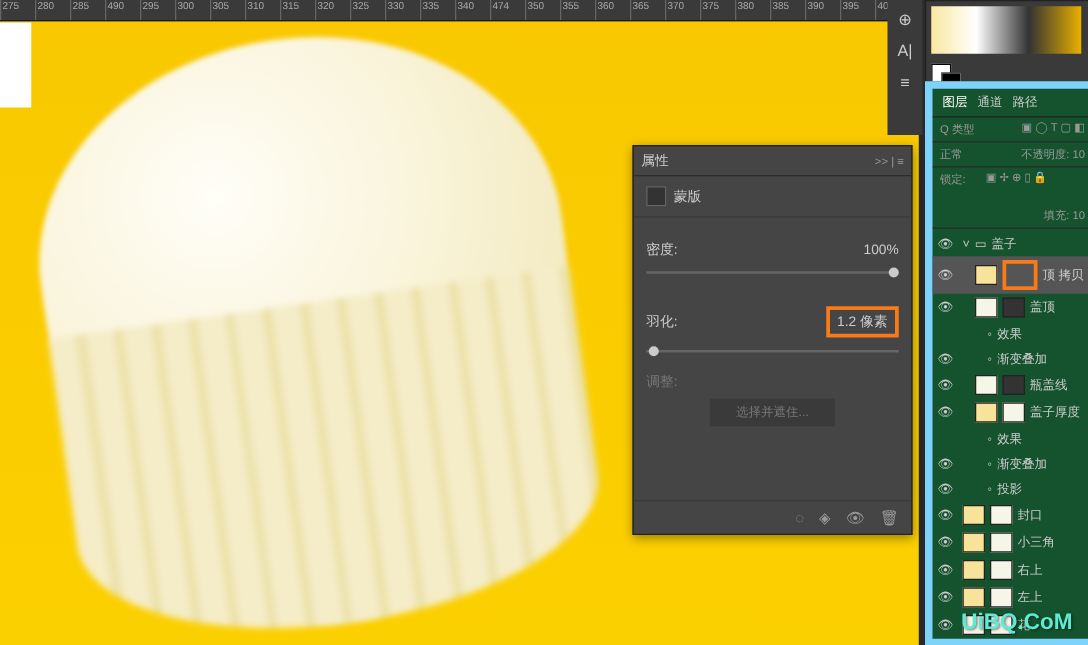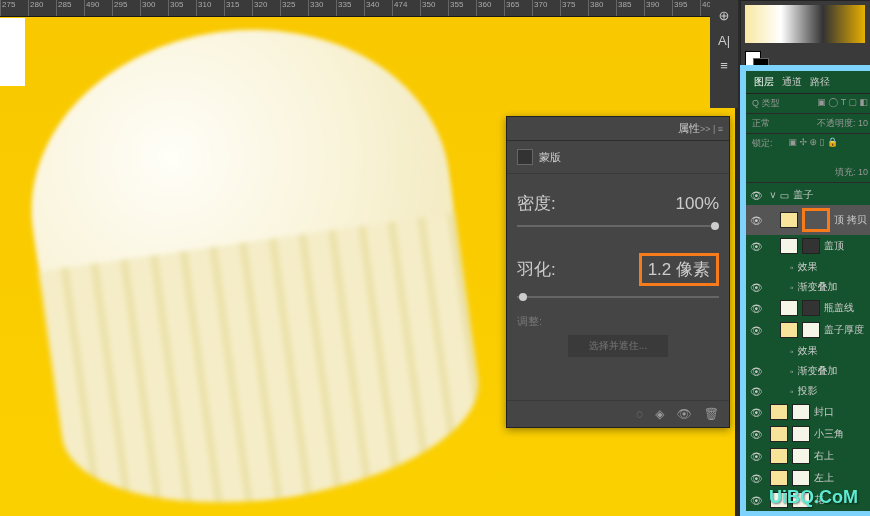--- a/index.html
+++ b/index.html
@@ -3,23 +3,23 @@
 <meta charset="utf-8">
 <style>
 html,body{margin:0;padding:0;width:870px;height:516px;overflow:hidden;font-family:"Microsoft YaHei",sans-serif;background:#2a2a2a;font-size:11px;color:#ccc}
 .canvas{position:absolute;left:0;top:0;width:735px;height:516px;background:linear-gradient(180deg,#f9c800 0%,#fbd000 100%)}
 .canvas .whitebox{position:absolute;left:0;top:18px;width:25px;height:68px;background:#fff}
 .cap{position:absolute;left:40px;top:30px;width:420px;height:470px;border-radius:50% 50% 48% 48%/36% 36% 60% 60%;background:radial-gradient(circle at 35% 25%,#fffef8 0%,#f9f3d8 40%,#f2e9bd 70%,#e8dca5 100%);filter:blur(2px);transform:rotate(-8deg)}
 .cap::after{content:"";position:absolute;left:0;right:0;bottom:0;height:55%;background:repeating-linear-gradient(90deg,#f5edc8 0 22px,#ece2ac 22px 30px);border-radius:0 0 50% 50%/0 0 35% 35%;filter:blur(1.5px)}
 .ruler{position:absolute;left:0;top:0;width:735px;height:16px;background:#3a3a3a;display:flex;font-size:8px;color:#aaa;overflow:hidden;border-bottom:1px solid #1a1a1a}
 .ruler span{flex:0 0 26px;border-left:1px solid #666;padding-left:1px;line-height:10px}
 .props{position:absolute;left:506px;top:116px;width:222px;height:310px;background:#454545;border:1px solid #222;box-shadow:0 2px 8px rgba(0,0,0,.4)}
-.props .hdr{display:flex;justify-content:flex-end;align-items:center;padding:4px 6px;border-bottom:1px solid #2d2d2d}
+.props .hdr{display:flex;justify-content:space-between;align-items:center;padding:4px 6px;border-bottom:1px solid #2d2d2d}
 .props .sec{padding:8px 10px;border-bottom:1px solid #3a3a3a}
-.props .row{display:flex;justify-content:space-between;align-items:center;margin:10px 0;font-size:17px}
+.props .row{display:flex;justify-content:space-between;align-items:center;margin:10px 0;font-size:11px}
 .props .slider{height:2px;background:#666;position:relative;margin-top:4px}
 .props .slider i{position:absolute;width:8px;height:8px;background:#ccc;border-radius:50%;top:-3px}
 .props .btn{display:block;width:100px;margin:6px auto;padding:4px 0;text-align:center;background:#3a3a3a;color:#777;font-size:10px}
 .props .foot{position:absolute;bottom:0;left:0;right:0;padding:6px 10px;display:flex;justify-content:flex-end;gap:12px;color:#999;font-size:12px;border-top:1px solid #3a3a3a}
 .hl{border:3px solid #f77b1a;padding:2px 6px;display:inline-block}
 .sq{display:inline-block;width:14px;height:14px;background:#333;border:1px solid #666;vertical-align:middle;margin-right:6px}
 .sidebar{position:absolute;left:710px;top:0;width:28px;height:100px;background:#3a3a3a;display:flex;flex-direction:column;align-items:center;gap:10px;padding-top:8px;font-size:13px}
 .swatch{position:absolute;left:740px;top:0;width:128px;height:62px;background:#3a3a3a;border:1px solid #222;padding:4px}
 .swatch .grad{width:120px;height:38px;background:linear-gradient(90deg,#f8e8a0,#fff 30%,#333 65%,#e8b000);margin-bottom:2px}
 .swatch .fg{position:absolute;left:4px;bottom:4px;width:14px;height:14px;background:#fff;border:1px solid #000}

